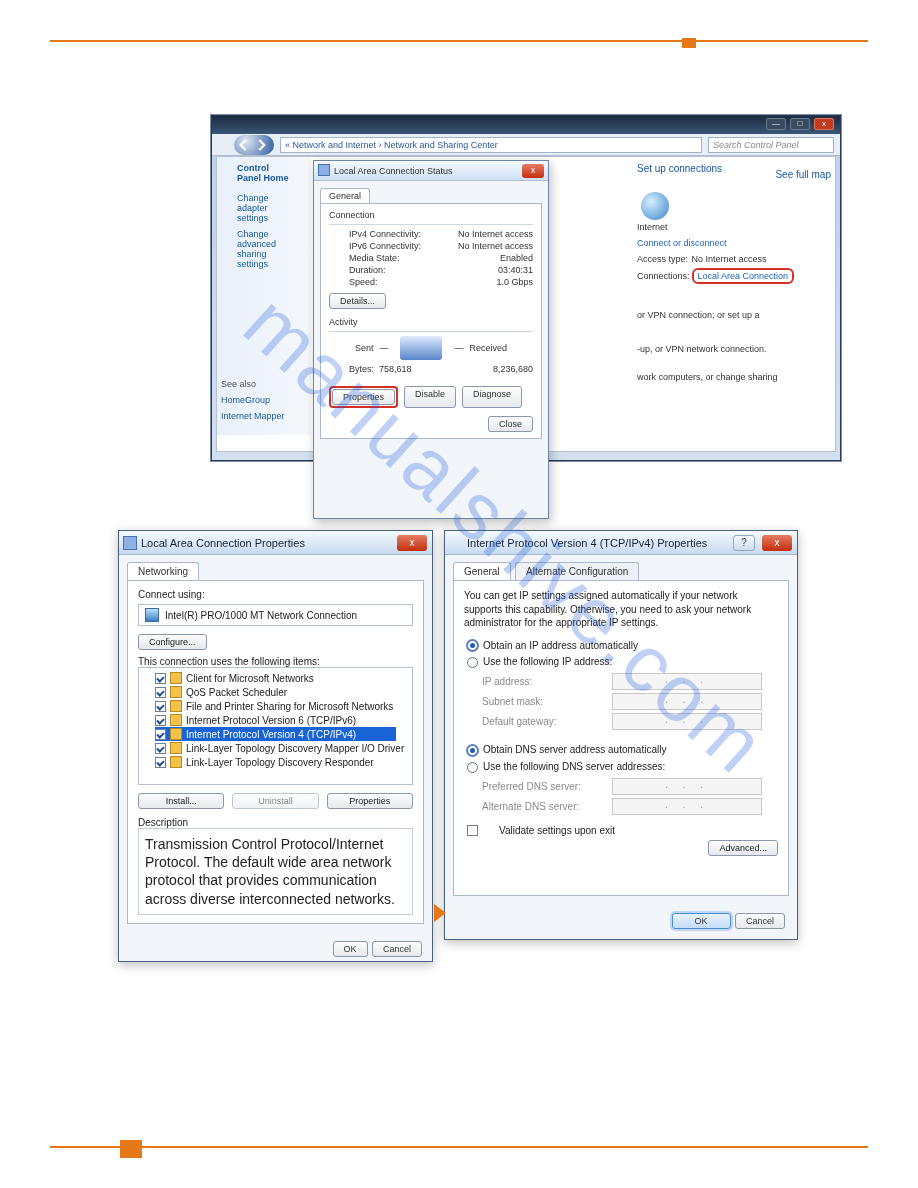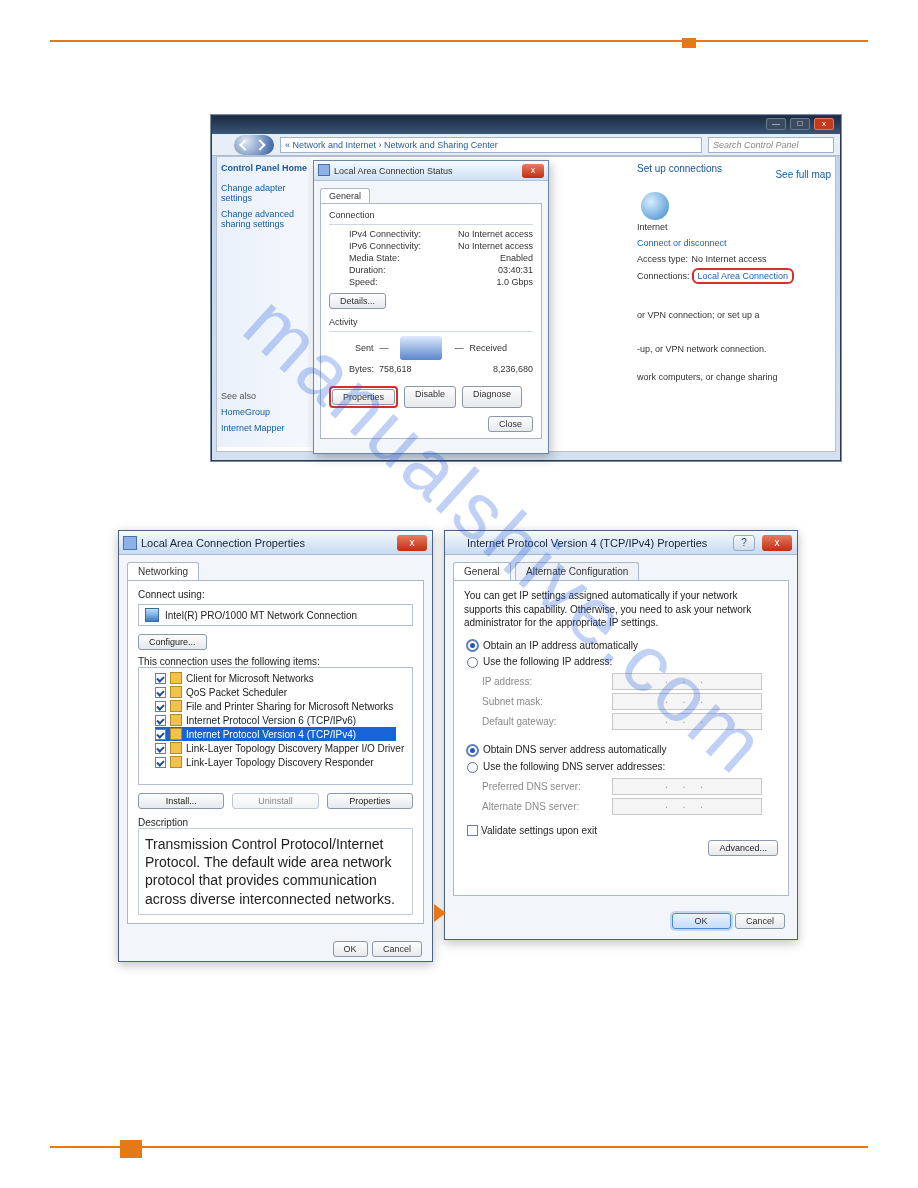--- a/index.html
+++ b/index.html
@@ -25,35 +25,35 @@
   .tbtn { width: 20px; height: 12px; background: #3a4a60; border: 1px solid #6b7b90; border-radius: 2px; font-size: 8px; color: #fff; text-align: center; line-height: 10px; }
   .tbtn.close { background: #c23b1e; border-color: #e07a5e; }
   .s1-addr { height: 22px; background: #e8eef6; display: flex; align-items: center; font-size: 9px; color: #333; border-bottom: 1px solid #b0bdcf; padding-left: 16px; }
   .s1-nav { width: 40px; height: 20px; border-radius: 10px; background: radial-gradient(circle at 30% 30%, #dfe7f2, #2a5a9e); margin: 0 6px; position: relative; }
   .s1-nav::before, .s1-nav::after { content: ""; position: absolute; top: 6px; width: 6px; height: 6px; border: 2px solid #fff; border-right: none; border-top: none; transform: rotate(45deg); }
   .s1-nav::before { left: 7px; }
   .s1-nav::after { left: 22px; transform: rotate(-135deg); }
   .s1-path { flex: 1; background: #fff; border: 1px solid #9fb2c8; height: 16px; line-height: 15px; padding: 0 4px; color: #2b5a9c; }
   .s1-search { width: 126px; background: #fff; border: 1px solid #9fb2c8; height: 16px; line-height: 15px; margin: 0 6px; color: #888; padding: 0 4px; font-style: italic; }
   .s1-body { position: absolute; top: 40px; bottom: 8px; left: 4px; right: 4px; background: #fff; border: 1px solid #b6c2d3; }
-  .s1-leftpane { position: absolute; left: 0; top: 0; bottom: 4px; width: 94px; background: linear-gradient(90deg,#e9f0fa,#f5f8fd); font-size: 9px; padding: 6px 4px; }
+  .s1-leftpane { position: absolute; left: 0; top: 0; bottom: 16px; width: 94px; background: linear-gradient(90deg,#e9f0fa,#f5f8fd); font-size: 9px; padding: 6px 20px; }
   .s1-leftpane .cph { color: #145a9e; font-weight: bold; margin-bottom: 10px; }
   .s1-link { color: #145a9e; margin: 6px 0; cursor: pointer; }
   .s1-seealso { position: absolute; bottom: 8px; left: 4px; font-size: 9px; color: #555; }
   .s1-rightpane { position: absolute; right: 0; top: 0; bottom: 0; width: 202px; background: #fff; font-size: 9px; padding: 6px 4px; }
   .s1-rp-head { display: flex; justify-content: space-between; color: #15539e; font-size: 10px; margin-bottom: 6px; }
   .s1-rp-globe { width: 28px; height: 28px; border-radius: 50%; background: radial-gradient(circle at 35% 35%, #d7efff, #3a86c8); margin: 2px 0 2px 4px; }
   .s1-rp-lbl { color: #333; margin-bottom: 6px; }
   .s1-rp-conn { color: #1c63b8; margin: 6px 0; }
   .s1-highlight { display: inline-block; border: 2px solid #d33028; border-radius: 6px; padding: 1px 4px; color: #1c63b8; font-size: 9px; }
   .s1-rp-row { margin: 4px 0; color: #333; }
   .s1-rp-row .k { display: inline-block; width: 52px; color: #333; }
 
   
-  .s1-status { position: absolute; left: 96px; top: 3px; width: 236px; height: 294px; border: 1px solid #6b86aa; background: #f2f5fa; box-shadow: 2px 4px 10px rgba(0,0,0,0.25); }
+  .s1-status { position: absolute; left: 96px; top: 3px; width: 236px; height: 359px; border: 1px solid #6b86aa; background: #f2f5fa; box-shadow: 2px 4px 10px rgba(0,0,0,0.25); }
   .s1-st-tb { height: 20px; background: linear-gradient(#f6fbff,#cfe0f4); display: flex; align-items: center; font-size: 9px; padding-left: 20px; position: relative; border-bottom: 1px solid #aebfd6; }
   .s1-st-tb .ico { position: absolute; left: 4px; top: 3px; width: 12px; height: 12px; background: #8bb1e6; border: 1px solid #4a72aa; }
   .s1-st-close { position: absolute; right: 4px; top: 3px; width: 22px; height: 14px; background: linear-gradient(#e67c63,#c12e0e); border-radius: 3px; color:#fff; font-size:9px; text-align:center; line-height:13px; }
   .s1-st-tab { margin: 4px 6px 0 6px; }
   .s1-st-tab .tabbtn { display: inline-block; padding: 2px 8px; font-size: 9px; background: #fff; border: 1px solid #a9b8cc; border-bottom: none; border-radius: 3px 3px 0 0; }
   .s1-st-pane { margin: 0 6px 6px 6px; border: 1px solid #a9b8cc; background: #fff; padding: 6px 8px; font-size: 9px; height: 236px; position: relative; }
   .grp-label { color: #333; margin-bottom: 4px; }
   .grp-line { height: 1px; background: #ced8e5; margin-bottom: 4px; }
   .kv { display: flex; justify-content: space-between; margin: 2px 0; color: #333; padding-left: 20px; }
   .kv .k { color: #333; }
@@ -92,21 +92,21 @@
   .shot3 { position: absolute; top: 530px; left: 444px; width: 354px; height: 410px; }
   .help-btn { position: absolute; right: 42px; top: 4px; width: 22px; height: 16px; border-radius: 3px; background: linear-gradient(#f5f8fc,#d0dced); border:1px solid #97aac4; color:#2b4a78; font-size:10px; text-align:center; line-height:14px; }
   .tcp-text { font-size: 10px; line-height: 1.35; margin-bottom: 10px; }
   .radio { width: 11px; height: 11px; border-radius: 50%; border: 1px solid #5f748f; background: #fff; display: inline-block; position: relative; margin-right: 5px; vertical-align: middle; }
   .radio.on::after { content: ""; position: absolute; left: 2px; top: 2px; width: 5px; height: 5px; border-radius: 50%; background: #1d5abf; }
   .radio.on { box-shadow: 0 0 0 1px #4f82d3; }
   .rrow { margin: 3px 0 5px 3px; font-size: 10px; }
   .iprow { display: flex; align-items: center; margin: 3px 0 3px 18px; font-size: 10px; color: #8a8a8a; }
   .iprow .lbl { width: 130px; }
   .ipinput { width: 150px; height: 17px; border: 1px solid #c8c8c8; background: #f5f5f5; color: #999; text-align: center; font-size: 10px; letter-spacing: 6px; }
-  .chkrow { margin: 10px 0 0 3px; font-size: 10px; display:flex; align-items:center; gap:3px;}
+  .chkrow { margin: 10px 0 0 3px; font-size: 10px; display:flex; align-items:center; gap:21px;}
   .adv-row { text-align: right; margin-top: 4px; }
   .dlg3-footer { text-align: right; padding: 6px 12px 10px 12px; }
   .w7btn.primary { background: linear-gradient(#e9f3ff,#c5dcfa); border-color: #4a88d8; box-shadow: 0 0 0 2px rgba(100,160,240,0.35); }
 
   
   .arrow { position: absolute; top: 904px; left: 434px; width: 0; height: 0; border-left: 12px solid #e67817; border-top: 9px solid transparent; border-bottom: 9px solid transparent; z-index: 10; }
 </style>
 </head>
 <body>
 <div class="page">

